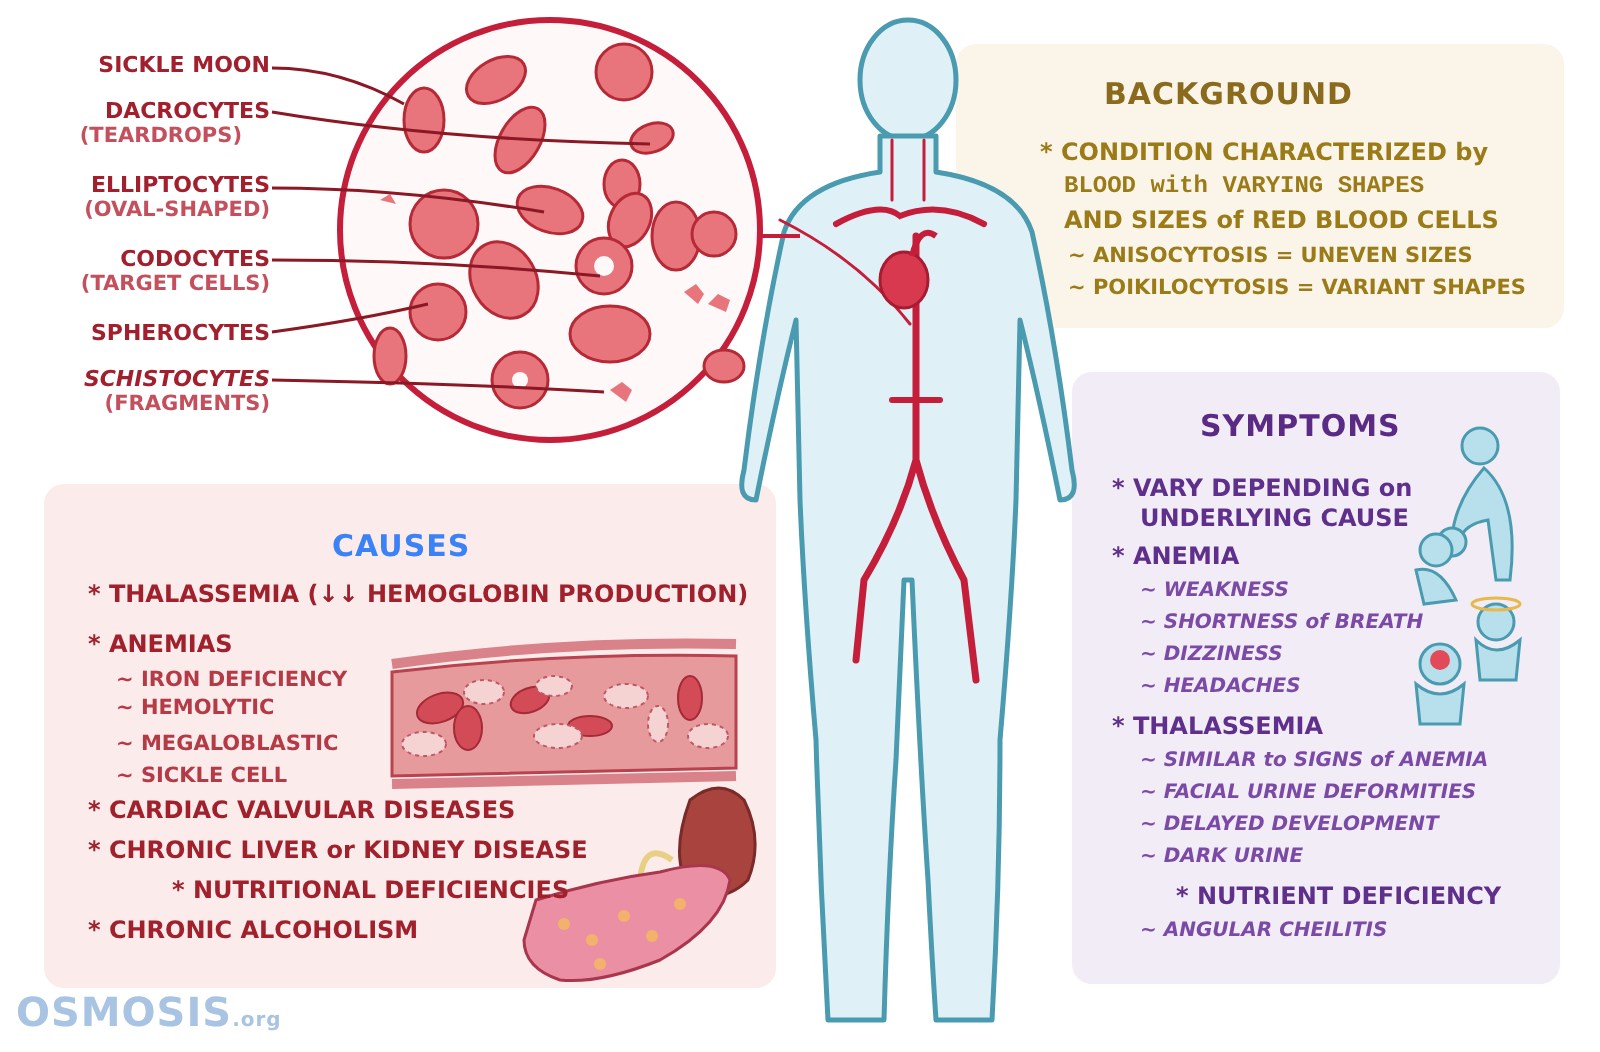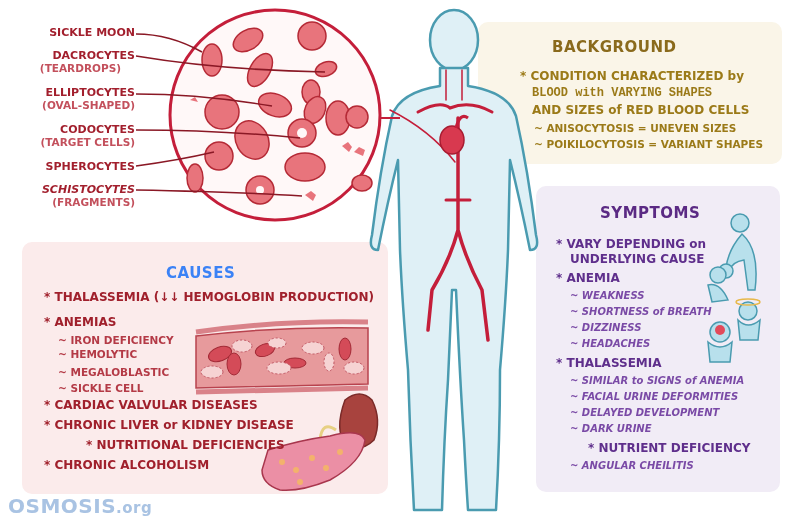--- a/index.html
+++ b/index.html
@@ -19,21 +19,21 @@
   .txt { position: absolute; white-space: nowrap; }
   .bg-main { color: #9b7a18; font-size: 12px; font-weight: bold; line-height: 17px; }
   .bg-sub { color: #9b7a18; font-size: 10.5px; font-weight: bold; }
   .sym-main { color: #5f2f8c; font-size: 12px; font-weight: bold; line-height: 16px; }
   .sym-sub { color: #7a4aa6; font-size: 10px; font-weight: bold; font-style: italic; }
   .cause-main { color: #a0202c; font-size: 12px; font-weight: bold; }
   .cause-sub { color: #b43a46; font-size: 10.5px; font-weight: bold; }
   .lbl { color: #a21f2d; font-size: 11px; font-weight: bold; text-align: right; }
   .lbl-sub { color: #c3505c; font-size: 10.5px; font-weight: bold; text-align: right; }
   .logo { position: absolute; left: 8px; top: 494px; font-size: 20px; font-weight: bold; color: #a9c3e3; letter-spacing: 0.5px; }
-  .logo small { font-size: 15px; }
+  .logo small { font-size: 10px; }
 
   svg.layer { position: absolute; left: 0; top: 0; }
 </style>
 </head>
 <body>
 
 <div class="panel bg-panel"></div>
 <div class="panel sym-panel"></div>
 <div class="panel cause-panel"></div>
 

